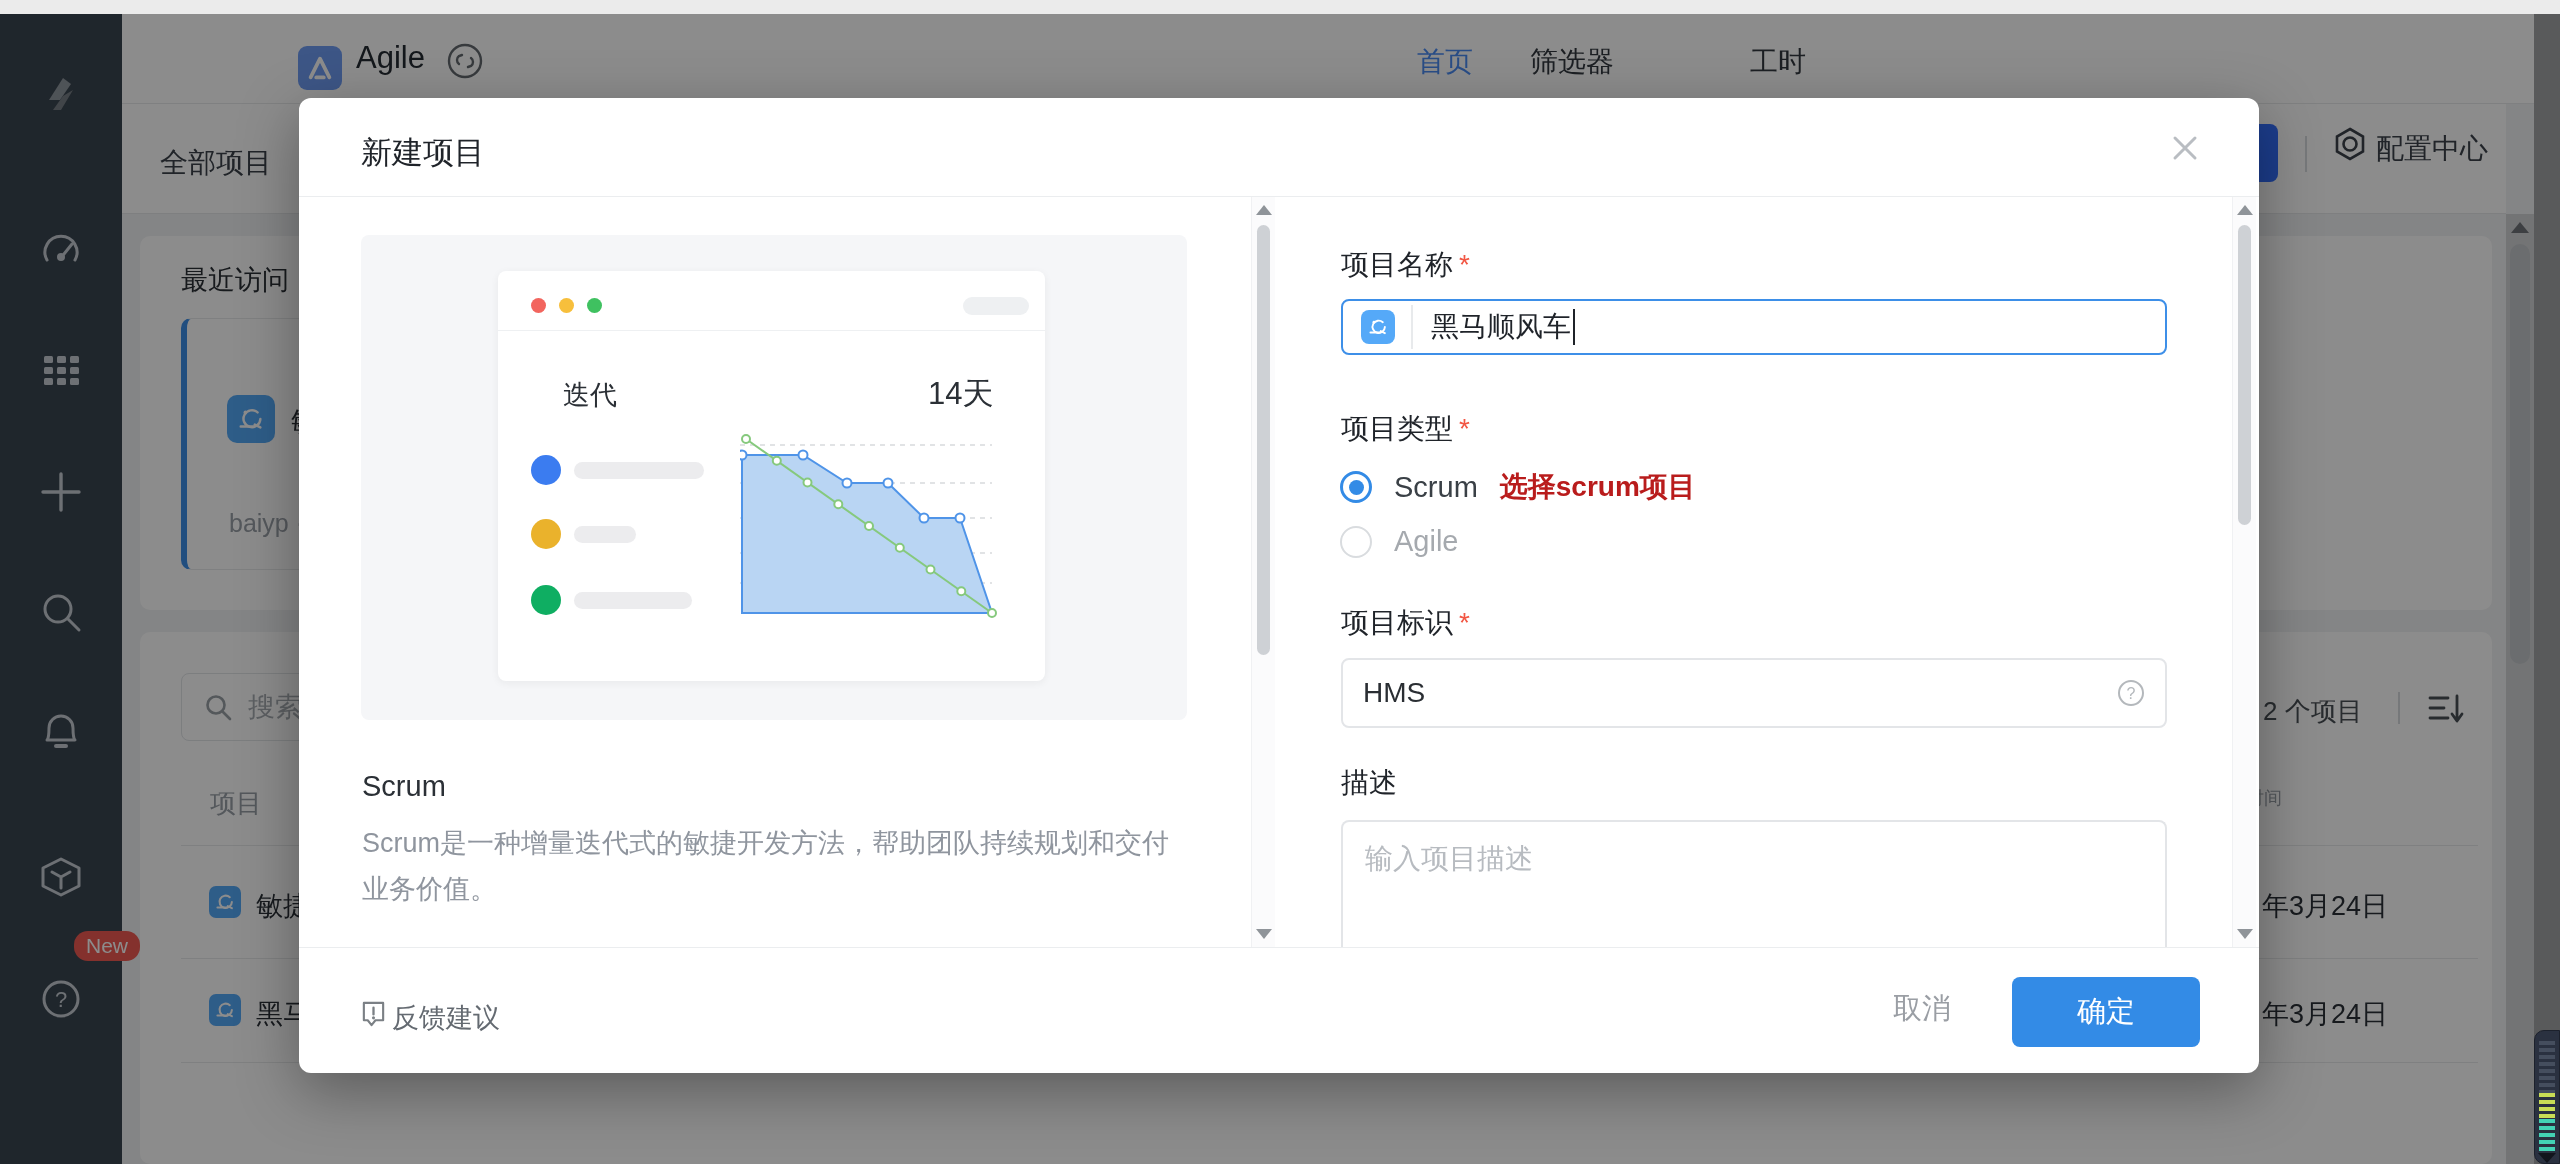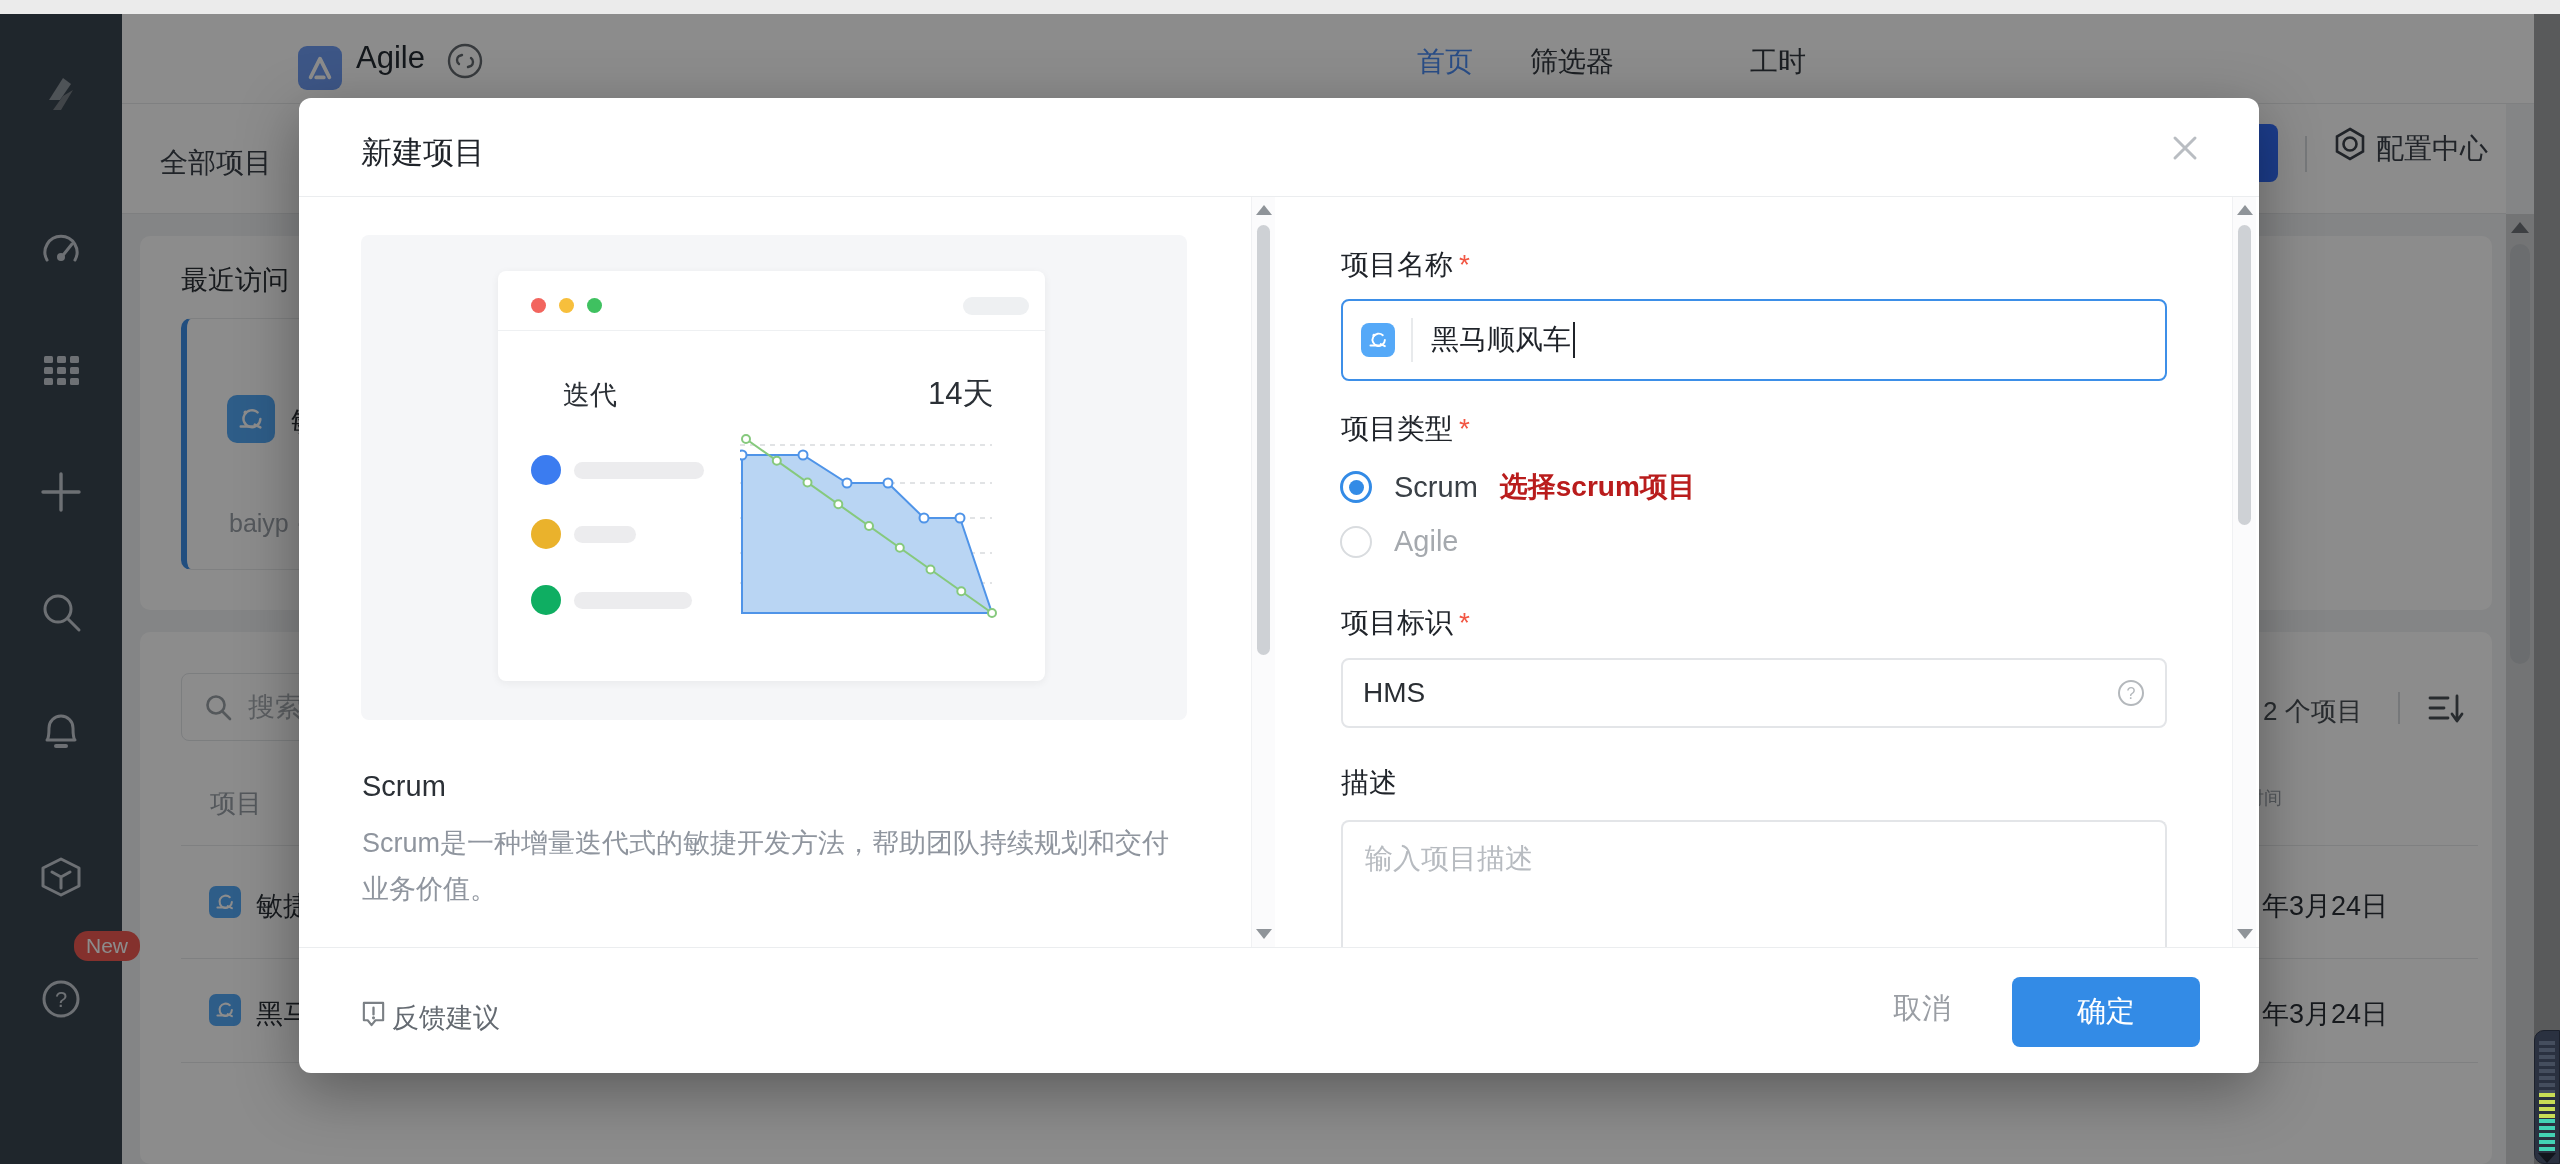--- a/index.html
+++ b/index.html
@@ -54,21 +54,21 @@
     box-shadow:0 2px 8px rgba(31,35,41,.06);}
   .dot{position:absolute;border-radius:50%;}
   .pill{position:absolute;background:#eef0f2;border-radius:10px;}
   .lg-bar{position:absolute;height:17px;border-radius:9px;background:#ececee;}
   .scrollcol{position:absolute;width:24px;background:#fbfbfc;border-left:1px solid #f0f1f3;}
   .thumb{position:absolute;left:5px;width:13px;background:#ced1d5;border-radius:7px;}
   .s-tri-up{width:0;height:0;border-left:8px solid transparent;border-right:8px solid transparent;border-bottom:10px solid #8f9499;}
   .s-tri-dn{width:0;height:0;border-left:8px solid transparent;border-right:8px solid transparent;border-top:10px solid #8f9499;}
   .f-label{font-size:28px;color:#1f2329;}
   .req{color:#f25643;margin-left:6px;}
-  .name-input{left:1042px;top:201px;width:826px;height:82px;border:2px solid #3d8fe8;border-radius:8px;
+  .name-input{left:1042px;top:201px;width:826px;height:56px;border:2px solid #3d8fe8;border-radius:8px;
     display:flex;align-items:center;background:#fff;}
   .key-input{left:1042px;top:560px;width:826px;height:70px;border:2px solid #e3e5e8;border-radius:8px;
     display:flex;align-items:center;padding:4px 20px;background:#fff;}
   .desc-area{left:1042px;top:722px;width:826px;height:127px;border:2px solid #e3e5e8;border-bottom:none;
     border-radius:8px 8px 0 0;background:#fff;padding:18px 22px;}
   .radio{width:32px;height:32px;border-radius:50%;display:inline-flex;align-items:center;justify-content:center;}
   .radio-on{border:3px solid #338be6;}
   .radio-on::after{content:"";width:15px;height:15px;border-radius:50%;background:#338be6;}
   .radio-off{border:2px solid #d9dcdf;}
   .btn-ok{left:1713px;top:879px;width:188px;height:70px;background:#338be6;color:#fff;border-radius:8px;

